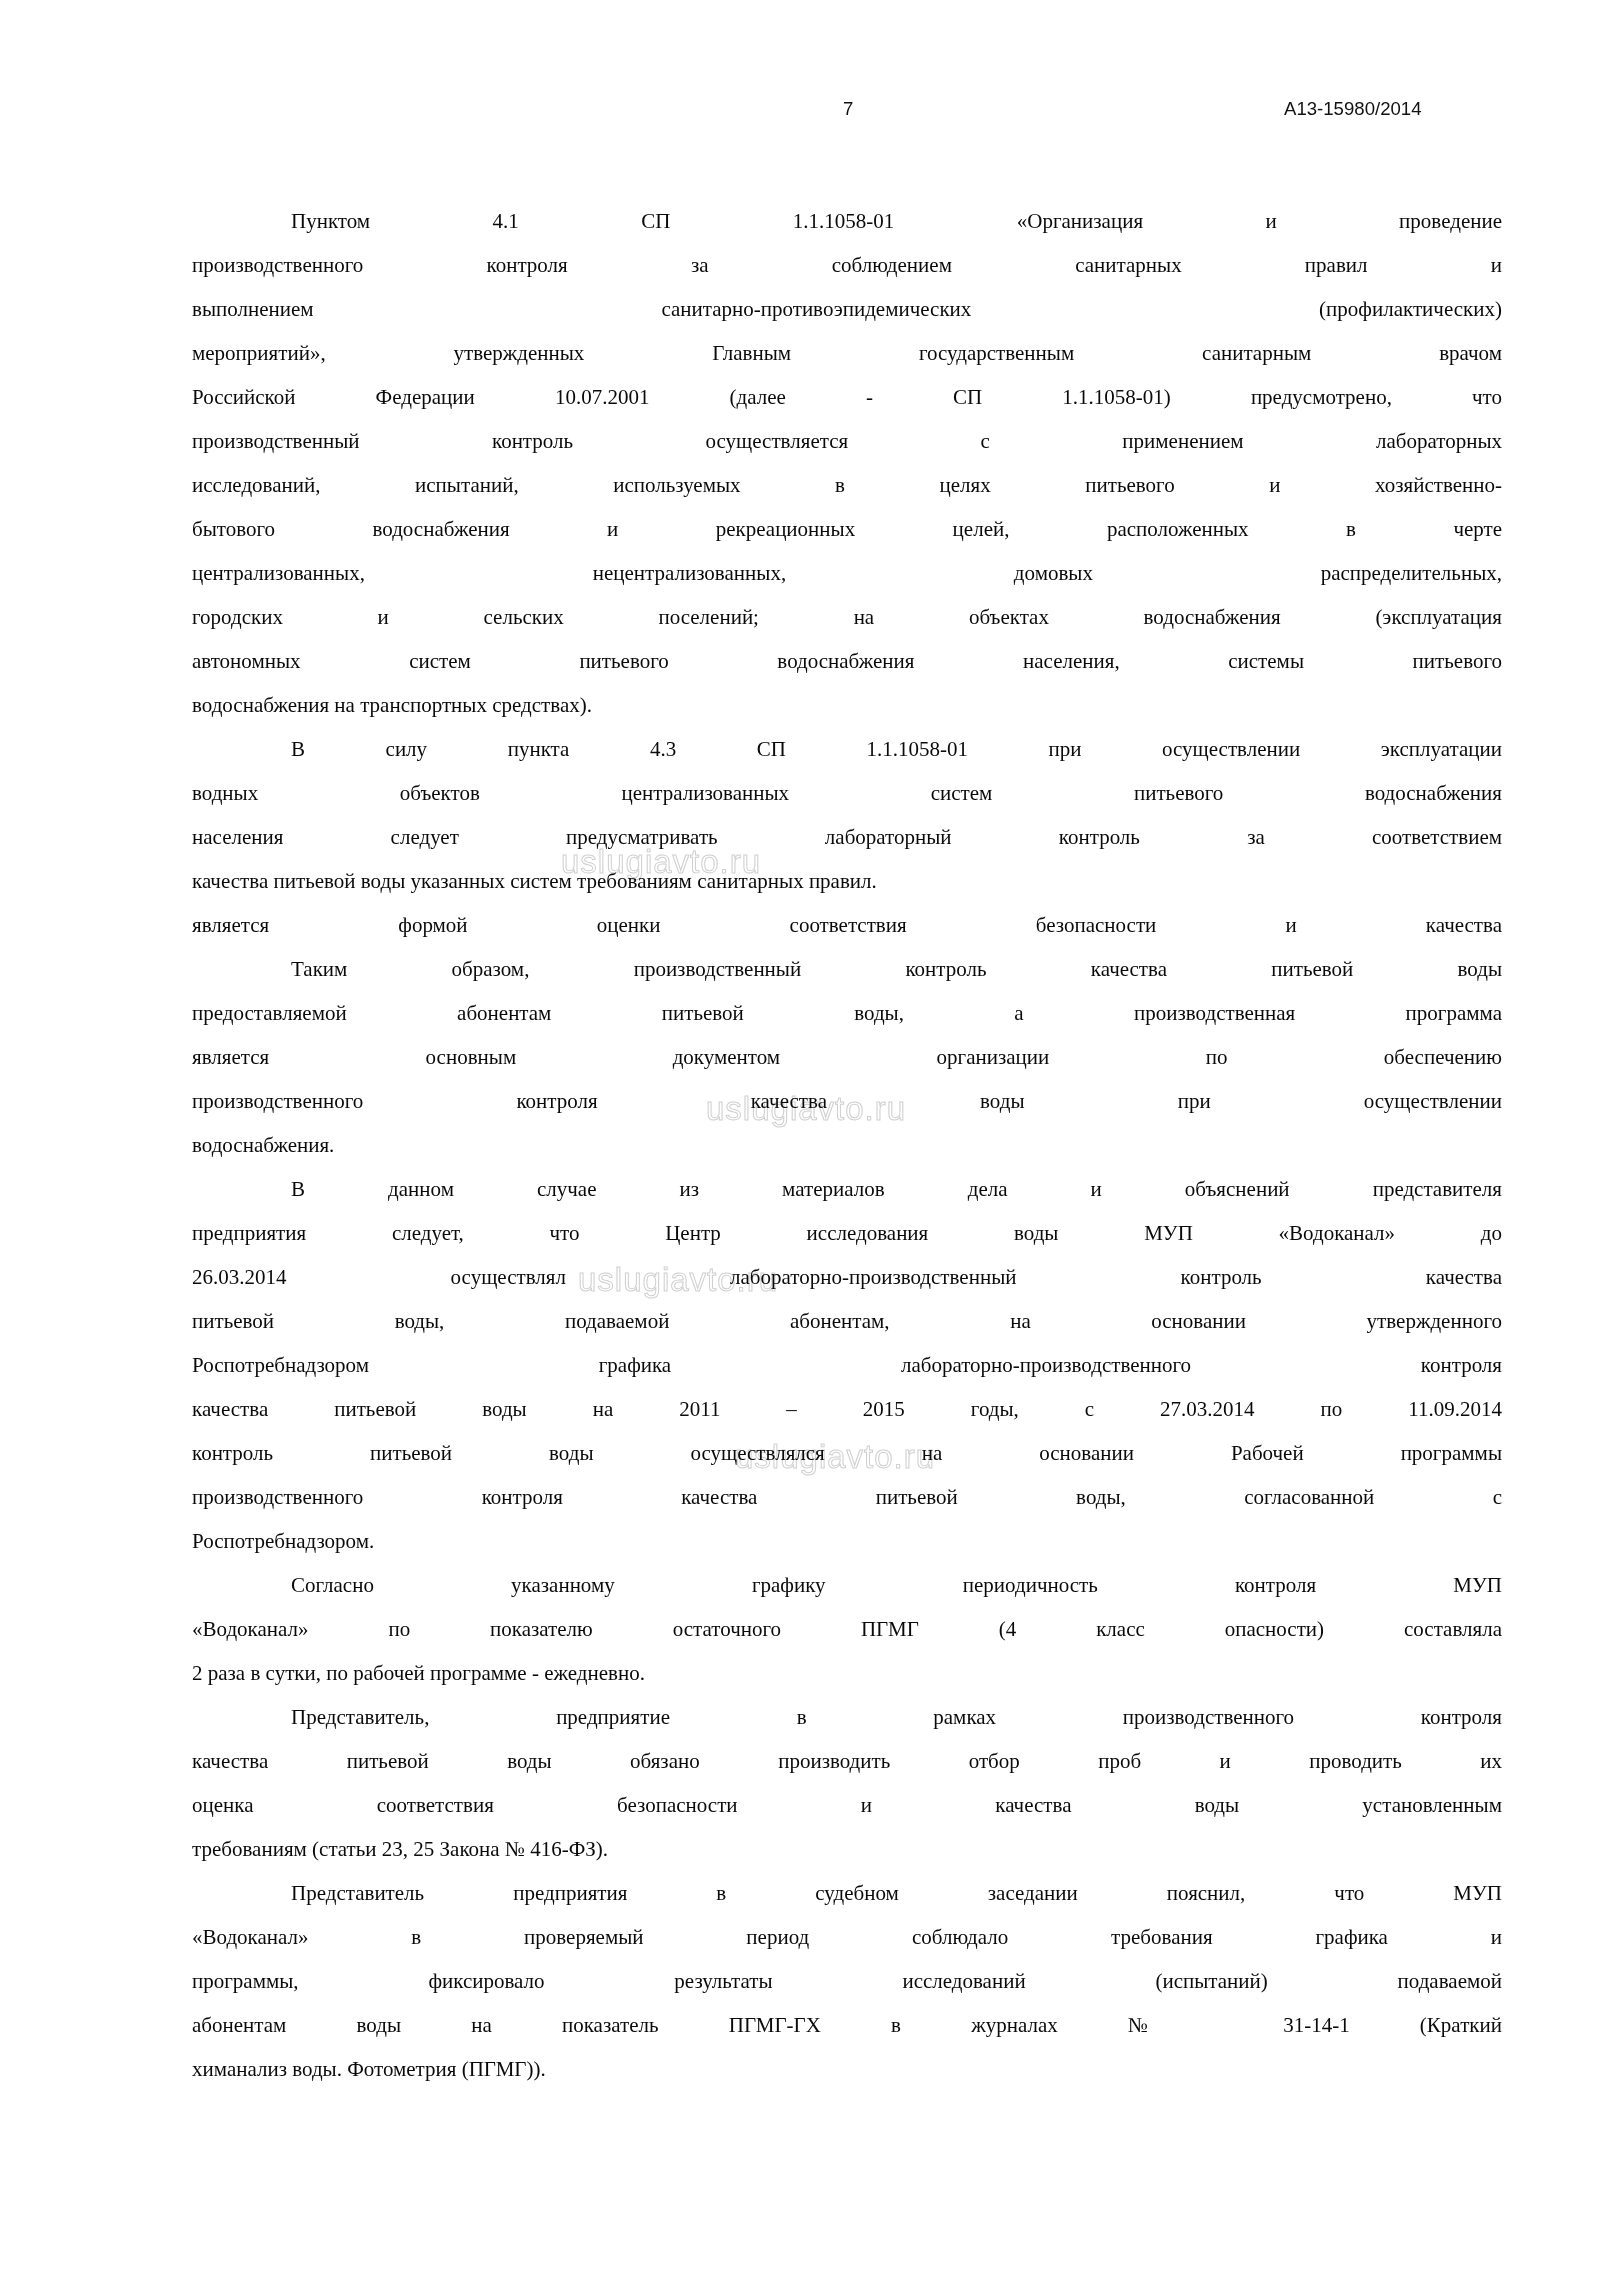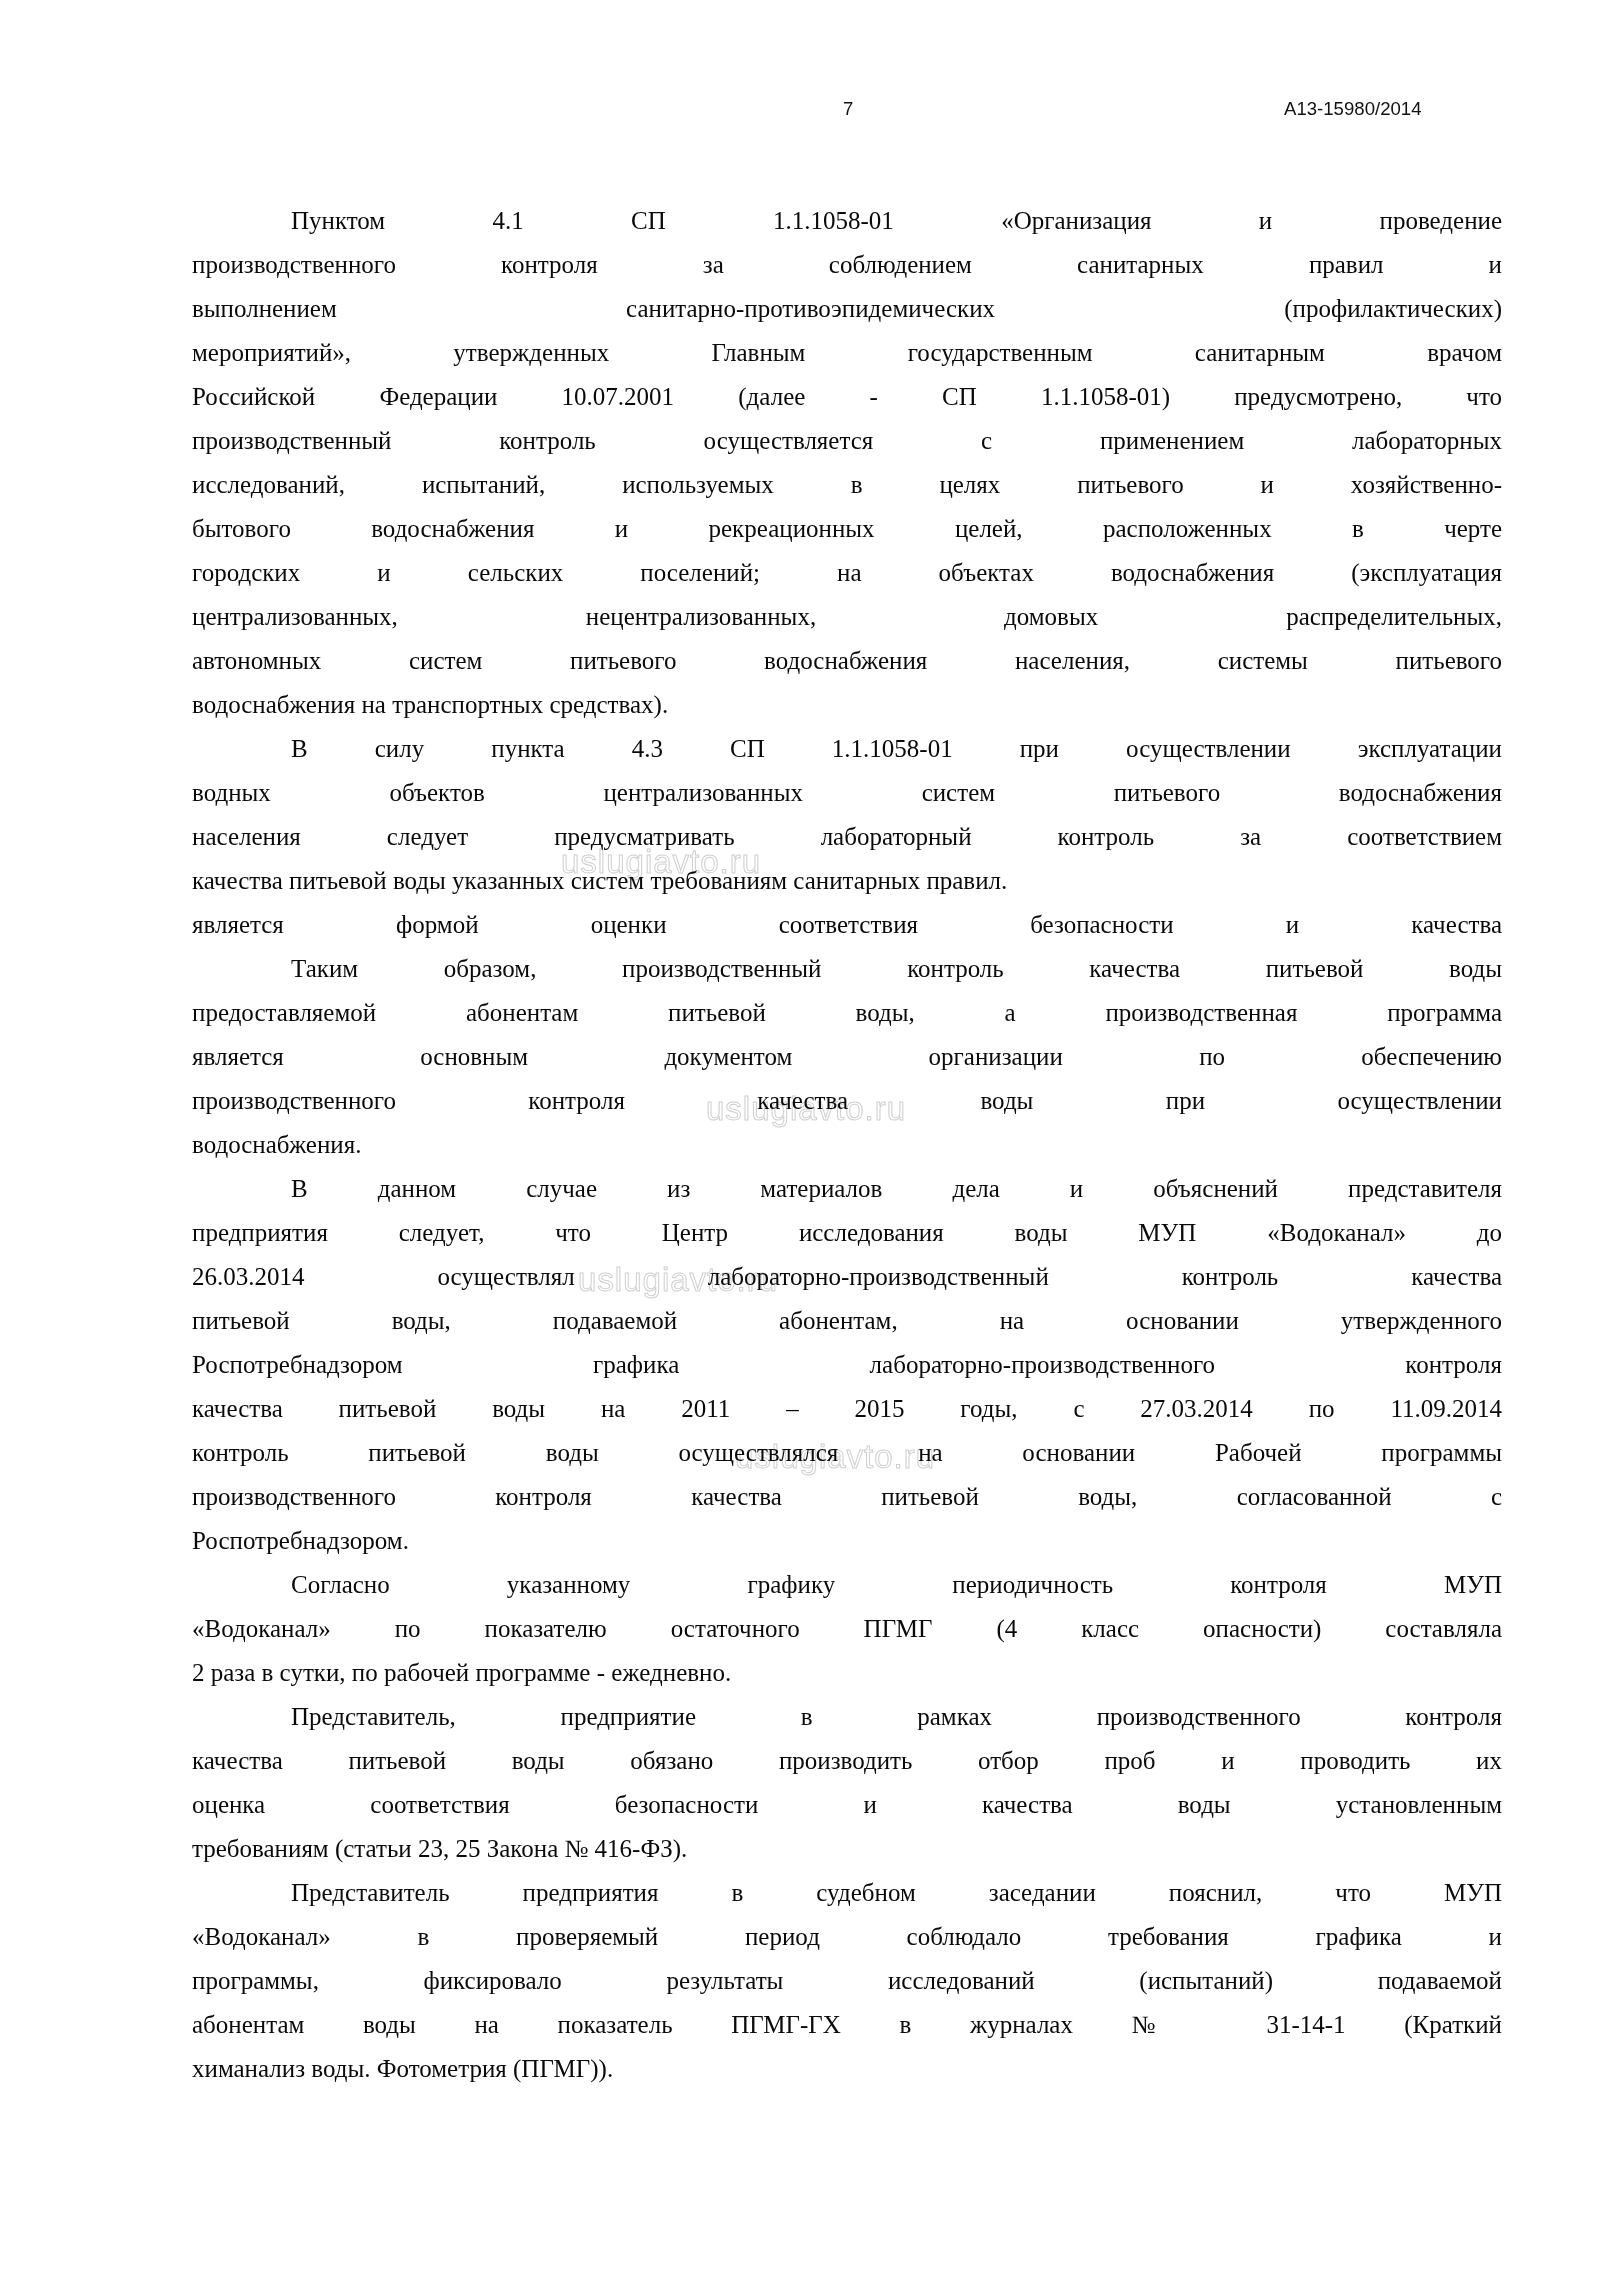--- a/index.html
+++ b/index.html
@@ -2,21 +2,21 @@
 <html><head>
 <meta charset="utf-8">
 <style>
   html, body { margin: 0; padding: 0; background: #ffffff; }
   body { width: 1621px; height: 2293px; position: relative; overflow: hidden; }
   .page { position: absolute; left: 0; top: 0; width: 1621px; height: 2293px; background: #fff; }
   .hdr { position: absolute; top: 97px; font-family: "Liberation Sans", sans-serif; font-size: 18.6px; color: #111; line-height: 23.5px; }
   .hdr-num { left: 843px; }
   .hdr-case { left: 1284px; text-align: center; }
   .body { position: absolute; left: 192px; top: 199px; width: 1310px;
-          font-family: "Liberation Serif", serif; font-size: 25px; color: #0a0a0a; }
+          font-family: "Liberation Serif", serif; font-size: 21px; color: #0a0a0a; }
   .para { margin: 0; }
   .ln { display: block; height: 44px; line-height: 44px; white-space: nowrap;
         text-align: justify; text-align-last: justify; }
   .ln.first { padding-left: 99px; }
   .ln.last { text-align-last: left; }
   .wm { position: absolute; font-family: "Liberation Sans", sans-serif; font-size: 33px;
         color: transparent; -webkit-text-stroke: 1px #cfcfcf; letter-spacing: 1px; pointer-events: none; text-align: right; }
   .wm1 { left: 561px; top: 843px; }
   .wm2 { left: 706px; top: 1090px; }
   .wm3 { left: 578px; top: 1261px; }
@@ -37,22 +37,22 @@
   <div class="body" id="doc-body">
       <div class="para">
         <span class="ln first">Пунктом 4.1 СП 1.1.1058-01 «Организация и проведение</span>
         <span class="ln">производственного контроля за соблюдением санитарных правил и</span>
         <span class="ln">выполнением санитарно-противоэпидемических (профилактических)</span>
         <span class="ln">мероприятий», утвержденных Главным государственным санитарным врачом</span>
         <span class="ln">Российской Федерации 10.07.2001 (далее - СП 1.1.1058-01) предусмотрено, что</span>
         <span class="ln">производственный контроль осуществляется с применением лабораторных</span>
         <span class="ln">исследований, испытаний, используемых в целях питьевого и хозяйственно-</span>
         <span class="ln">бытового водоснабжения и рекреационных целей, расположенных в черте</span>
+        <span class="ln">централизованных, нецентрализованных, домовых распределительных,</span>
         <span class="ln">городских и сельских поселений; на объектах водоснабжения (эксплуатация</span>
-        <span class="ln">централизованных, нецентрализованных, домовых распределительных,</span>
         <span class="ln">автономных систем питьевого водоснабжения населения, системы питьевого</span>
         <span class="ln last">водоснабжения на транспортных средствах).</span>
       </div>
       <div class="para">
         <span class="ln first">В силу пункта 4.3 СП 1.1.1058-01 при осуществлении эксплуатации</span>
         <span class="ln">водных объектов централизованных систем питьевого водоснабжения</span>
         <span class="ln">населения следует предусматривать лабораторный контроль за соответствием</span>
         <span class="ln last">качества питьевой воды указанных систем требованиям санитарных правил.</span>
       </div>
       <div class="para">

